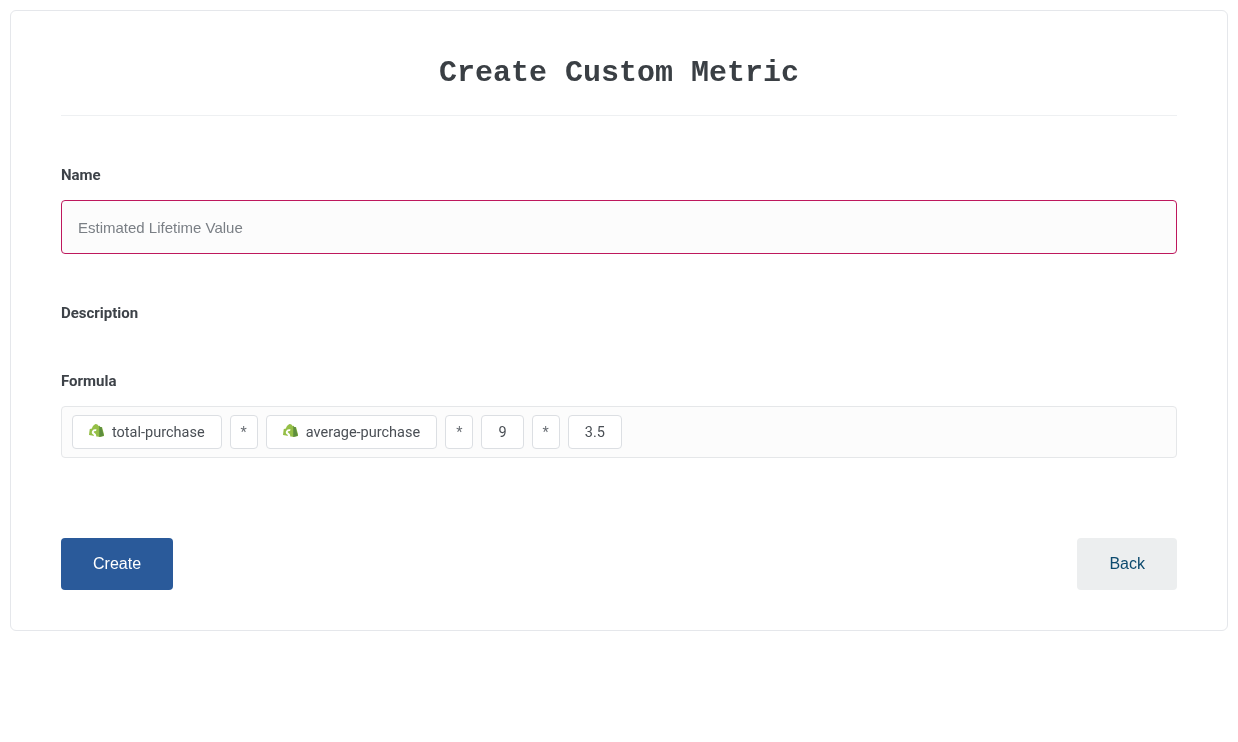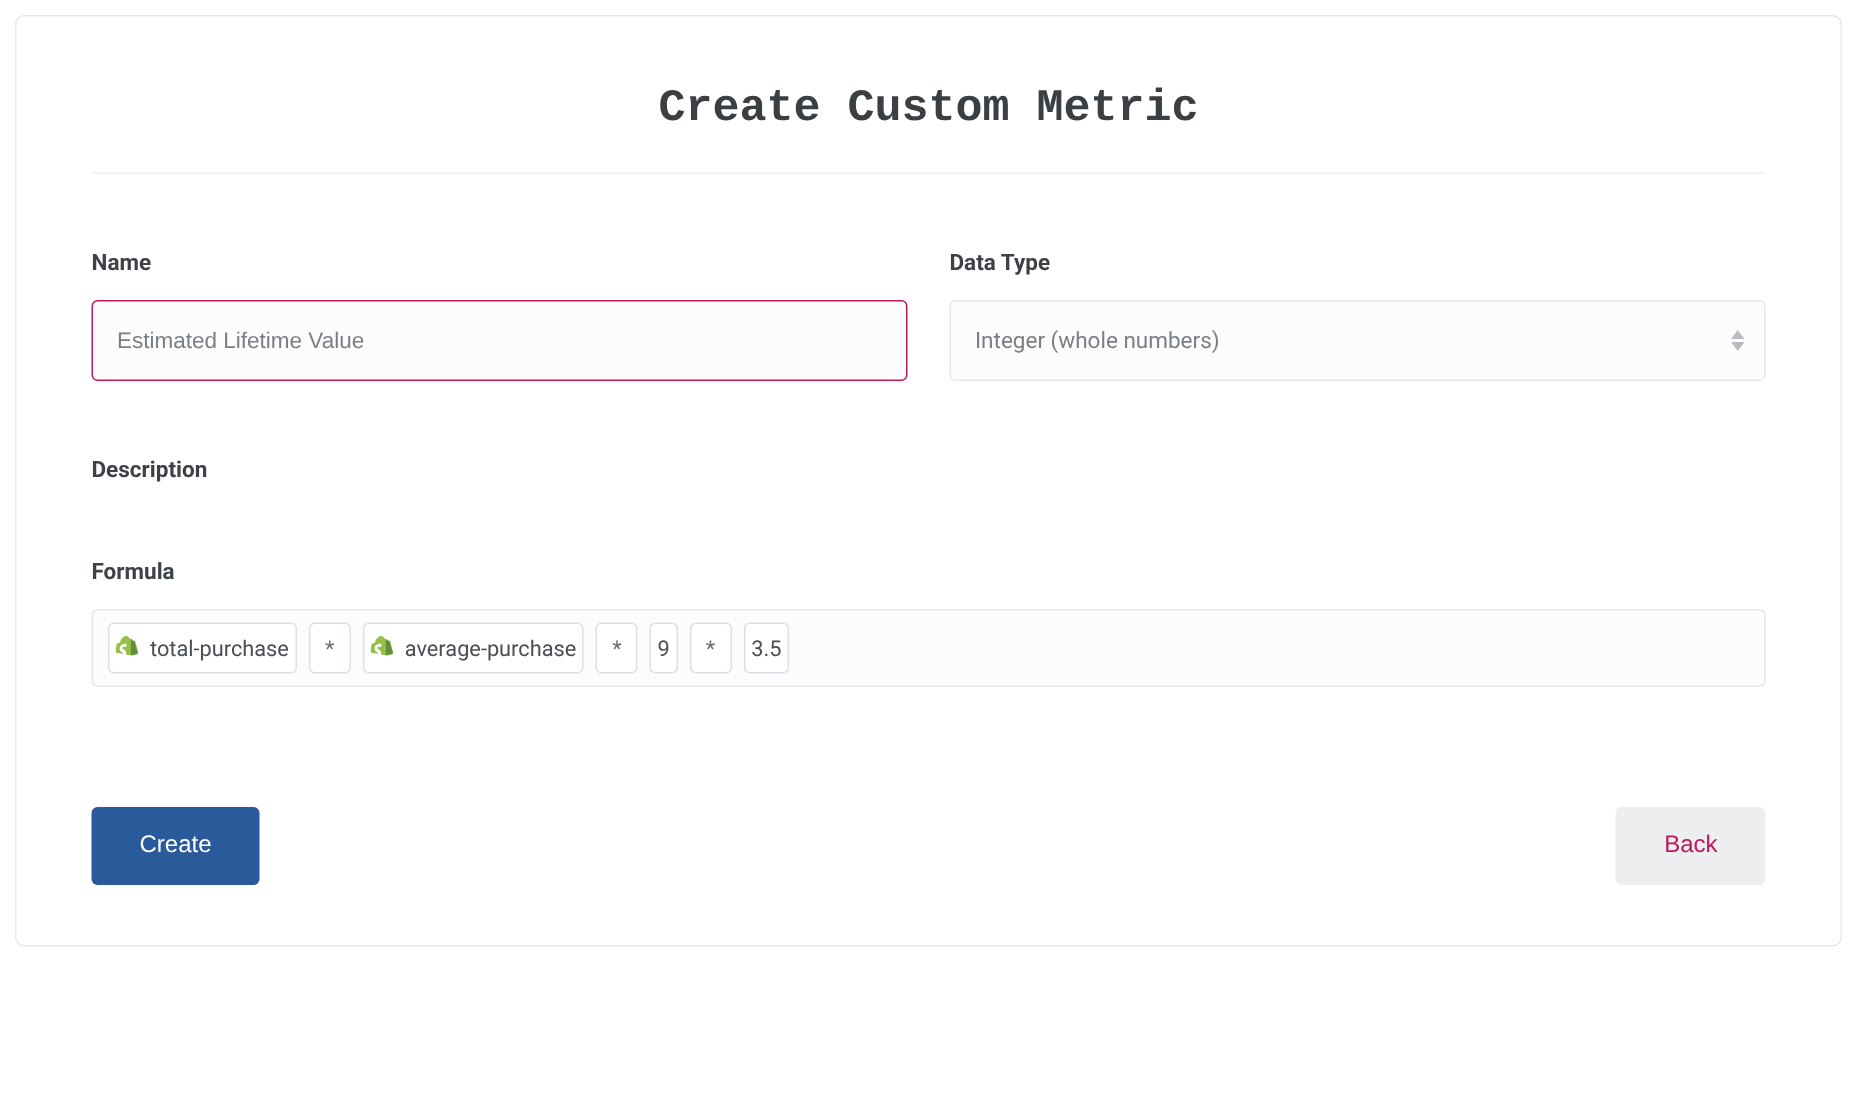--- a/index.html
+++ b/index.html
@@ -104,21 +104,21 @@
       display: flex;
       align-items: center;
       gap: 8px;
       flex-wrap: wrap;
     }
     .token {
       display: inline-flex;
       align-items: center;
       gap: 8px;
       height: 34px;
-      padding: 0 4px;
+      padding: 0 16px;
       background: #ffffff;
       border: 1px solid #dcdfe3;
       border-radius: 4px;
       font-size: 14.5px;
       color: #4a4f55;
     }
     .token.op {
       padding: 0 10px;
       color: #6a6f75;
     }
@@ -145,53 +145,37 @@
       cursor: pointer;
       border: none;
       outline: none;
     }
     .btn-primary {
       background: #2a5a9a;
       color: #ffffff;
     }
     .btn-secondary {
       background: #eceeef;
-      color: #be185d;
+      color: #0c4a6e;
     }
     .section {
       margin-bottom: 50px;
     }
   </style>
 </head>
 <body>
 
 <div class="card">
   <h1 class="page-title">Create Custom Metric</h1>
   <hr class="hr">
 
   <div class="row">
     <div class="col">
       <label class="field-label">Name</label>
       <input type="text" class="input-text" value="Estimated Lifetime Value" style="">
-    </div>
-    <div class="col">
-      <label class="field-label">Data Type</label>
-      <div class="select-wrap">
-        <div class="input-select">
-          <span>Integer (whole numbers)</span>
-        </div>
-        <span class="select-arrows">
-          <svg width="9" height="6" viewBox="0 0 9 6">
-              <path d="M4.5 0 L9 6 L0 6 Z" fill="#b8bcc0"></path>
-            </svg>
-          <svg width="9" height="6" viewBox="0 0 9 6">
-              <path d="M4.5 6 L9 0 L0 0 Z" fill="#b8bcc0"></path>
-            </svg>
-        </span>
-      </div>
     </div>
   </div>
 
   <div class="section">
     <label class="field-label">Description</label>
   </div>
 
   <div class="section" style="margin-bottom:0">
     <label class="field-label">Formula</label>
     <div class="formula-box">

